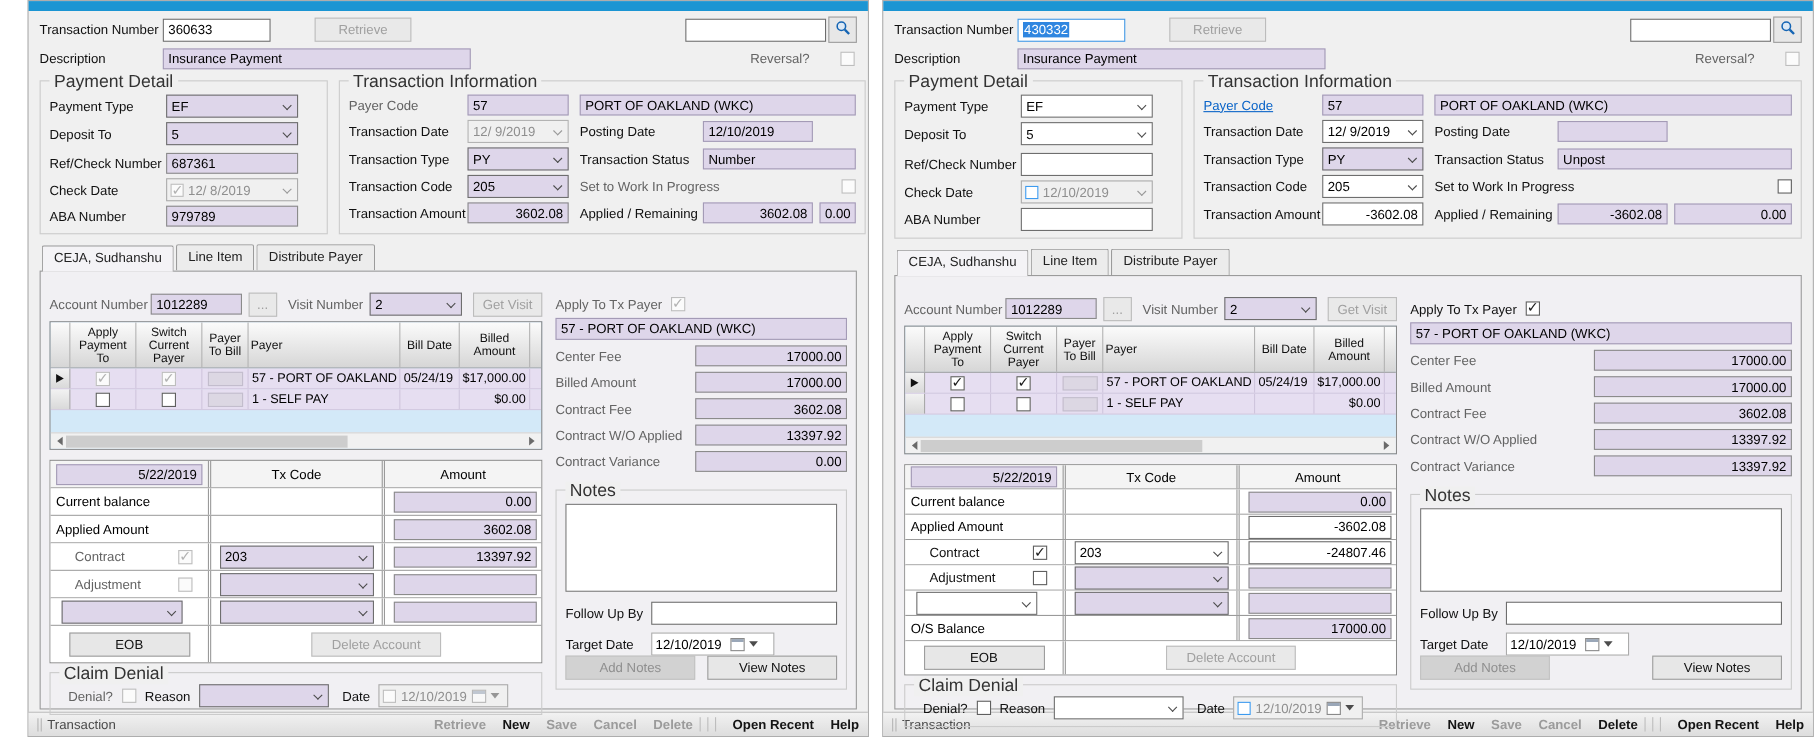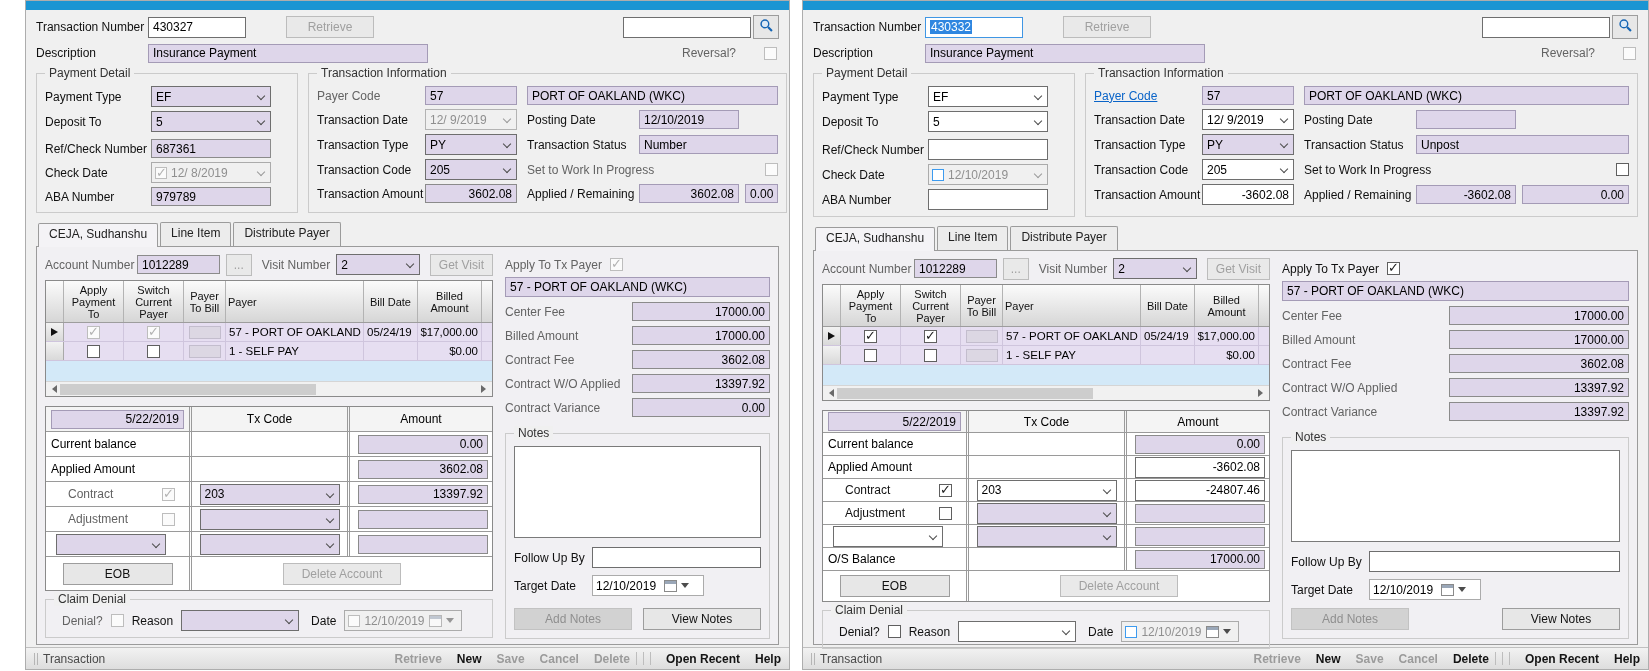--- a/index.html
+++ b/index.html
@@ -32,26 +32,26 @@
 .combo.dis .chev,.datec .chev{border-color:#9a9a9a}
 .btn{background:#e7e7e7;border:1px solid #9d9d9d;height:22px;font-size:12px;color:#111;display:inline-flex;align-items:center;justify-content:center;padding:0 8px;white-space:nowrap;cursor:default}
 .btn.dis{color:#a0a0a0;border-color:#bcbcbc;background:#e9e9e9}
 .btn.grayblk{background:#d2d2d2;border-color:#c2c2c2;color:#8f8f8f}
 .cb{width:13px;height:13px;border:1px solid #5f5f5f;background:#fff;display:inline-block;position:relative;flex:none}
 .cb.chk::after{content:"\2713";position:absolute;left:0;top:-3px;font-size:13px;font-weight:700;color:#1a1a1a}
 .cb.dis{border-color:#bdbdbd;background:#fbfbfb}
 .cb.dis.chk::after{color:#b2b2b2}
 .cb.blue{border-color:#3d9bef}
 .gb{border:1px solid #cbcbcb;position:relative;padding:12px 8px 6px;background:transparent}
-.gbt{position:absolute;top:-8px;left:8px;background:#f0f0f0;padding:0 4px;font-size:12px;color:#333;white-space:nowrap}
+.gbt{position:absolute;top:-8px;left:8px;background:#f0f0f0;padding:0 4px;font-size:16px;color:#333;white-space:nowrap}
 .link{color:#0a64c8;text-decoration:underline;cursor:pointer}
 .tabs{display:flex;margin-top:9px;padding-left:2px;flex:none}
 .tab{font-size:12px;padding:3px 10px 4px;border:1px solid #9b9b9b;border-bottom:none;background:#ececec;color:#222;margin-right:2px;border-radius:2px 2px 0 0;cursor:default}
 .tab.active{background:#f4f3f6;position:relative;top:1px;padding-bottom:6px;z-index:2}
-.tabpanel{flex:1;min-height:0;border:1px solid #9b9b9b;background:#f1f0f3;padding:5px 8px;display:flex;flex-direction:column}
+.tabpanel{flex:1;min-height:0;border:1px solid #9b9b9b;background:#f1f0f3;padding:17px 8px;display:flex;flex-direction:column}
 .cols{display:flex;flex:1;min-height:0;gap:12px}
 .colL{width:448px;flex:none;display:flex;flex-direction:column}
 .colR{flex:1;min-width:0;display:flex;flex-direction:column}
 .acct-row{height:25px;gap:6px;flex:none}
 .grid{border:1px solid #8a8a8a;background:#d3e9f8;overflow:hidden;flex:none;margin-top:3px}
 .g-head{display:flex;background:linear-gradient(#fbfbfb,#d6d6d6);border-bottom:1px solid #9d9d9d;height:42px}
 .g-hc{border-right:1px solid #b3b3b3;font-size:11px;line-height:12px;display:flex;align-items:center;justify-content:center;text-align:center;padding:1px 2px;color:#111;flex:none}
 .g-row{display:flex;height:19px;background:#e6def1;border-bottom:1px solid #cfc5dd}
 .g-c{border-right:1px solid #cfc5dd;font-size:11.5px;display:flex;align-items:center;padding:0 3px;white-space:nowrap;overflow:hidden;flex:none}
 .g-rowsel{width:18px;flex:none;background:linear-gradient(#f2f2f2,#d9d9d9);border-right:1px solid #a9a9a9;display:flex;align-items:center;justify-content:center}
@@ -89,21 +89,21 @@
 <body>
 
 <div class="wrap">
 
 <div class="win wl">
   <div class="tbar"></div>
   <div class="content">
     <div class="row" style="height:22px;margin-bottom:5px">
       <span class="lbl" style="width:112px">Transaction Number</span>
       <div class="txt" style="width:98px">
-            <span>430327</span>
+            <span>360633</span>
           </div>
       <button class="btn dis" style="width:88px;margin-left:40px">Retrieve</button>
       <div class="spacer"></div>
       <div class="txt" style="width:128px"></div>
       <button class="btn" style="width:26px;height:24px;padding:0;margin-left:2px">
         <span><svg width="15" height="15" viewBox="0 0 16 16">
                 <circle cx="6.3" cy="6.3" r="4.1" fill="#dce9f5" stroke="#1565b4" stroke-width="1.5"></circle>
                 <line x1="9.6" y1="9.6" x2="13.8" y2="13.8" stroke="#1565b4" stroke-width="2.3"></line>
               </svg></span>
       </button>

